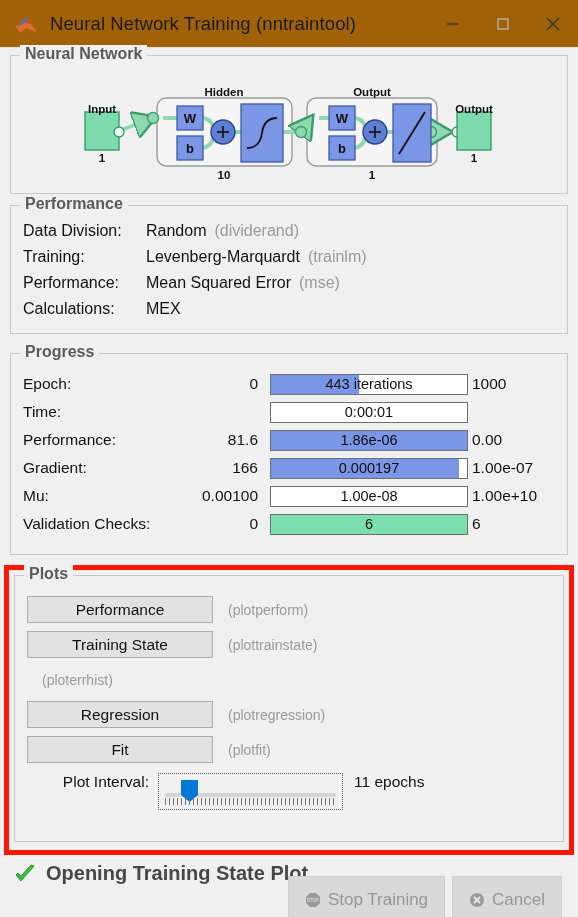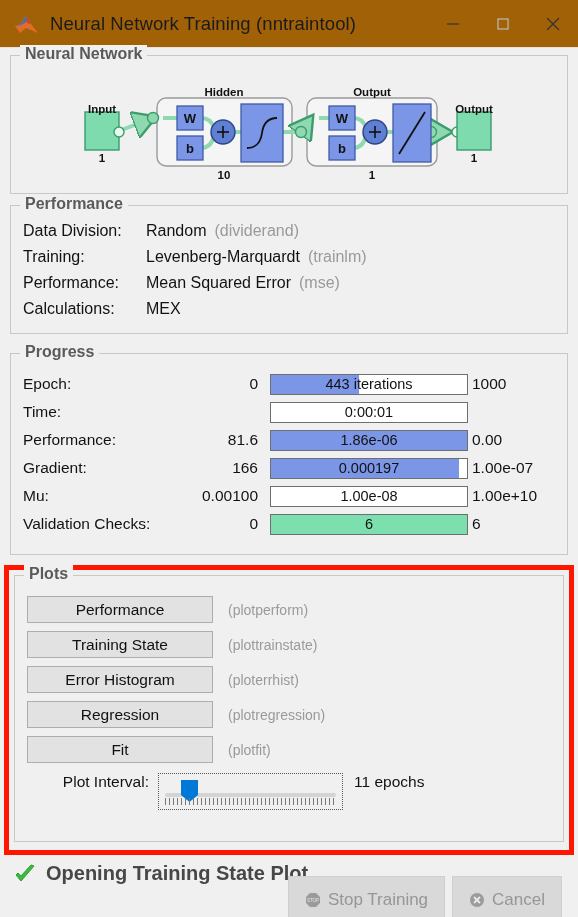--- a/index.html
+++ b/index.html
@@ -304,21 +304,20 @@
   <div class="plots-body" id="plots-body">
       <div class="plot-row">
         <span class="plot-btn">Performance</span>
         <span class="plot-fn">(plotperform)</span>
       </div>
       <div class="plot-row">
         <span class="plot-btn">Training State</span>
         <span class="plot-fn">(plottrainstate)</span>
       </div>
       <div class="plot-row">
-        <span class="plot-btn">Error Histogram</span>
         <span class="plot-fn">(ploterrhist)</span>
       </div>
       <div class="plot-row">
         <span class="plot-btn">Regression</span>
         <span class="plot-fn">(plotregression)</span>
       </div>
       <div class="plot-row">
         <span class="plot-btn">Fit</span>
         <span class="plot-fn">(plotfit)</span>
       </div>

